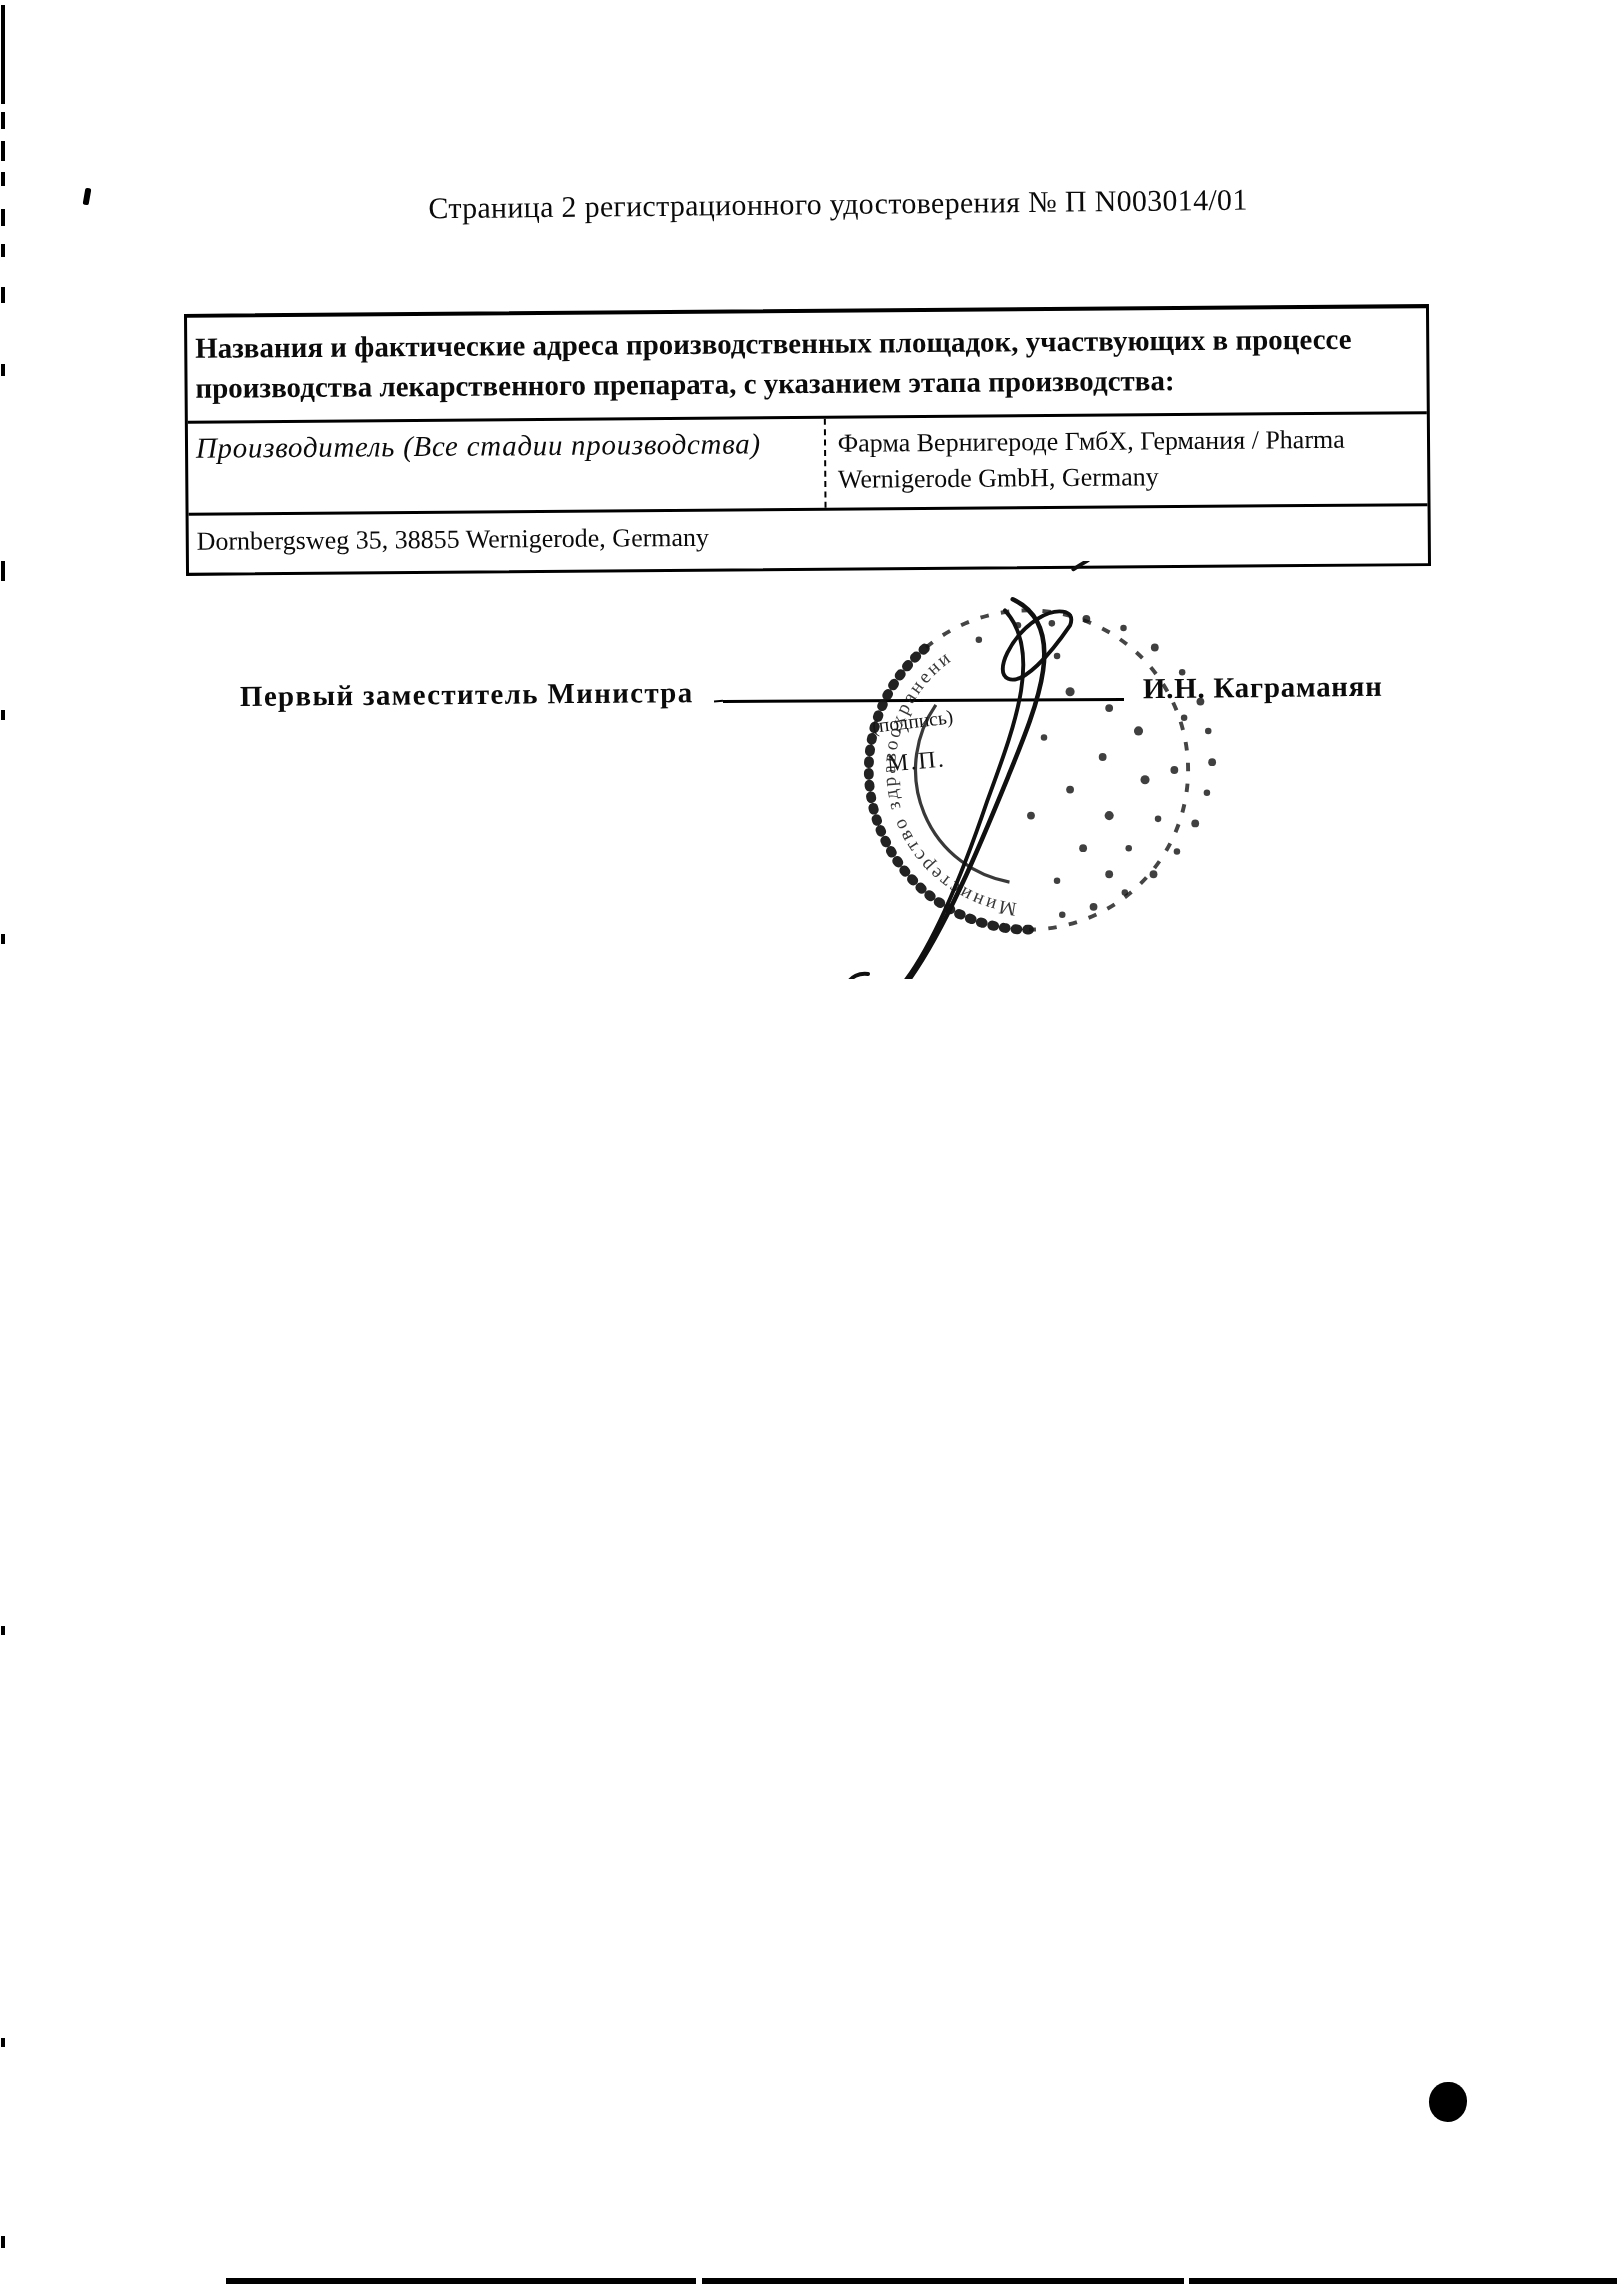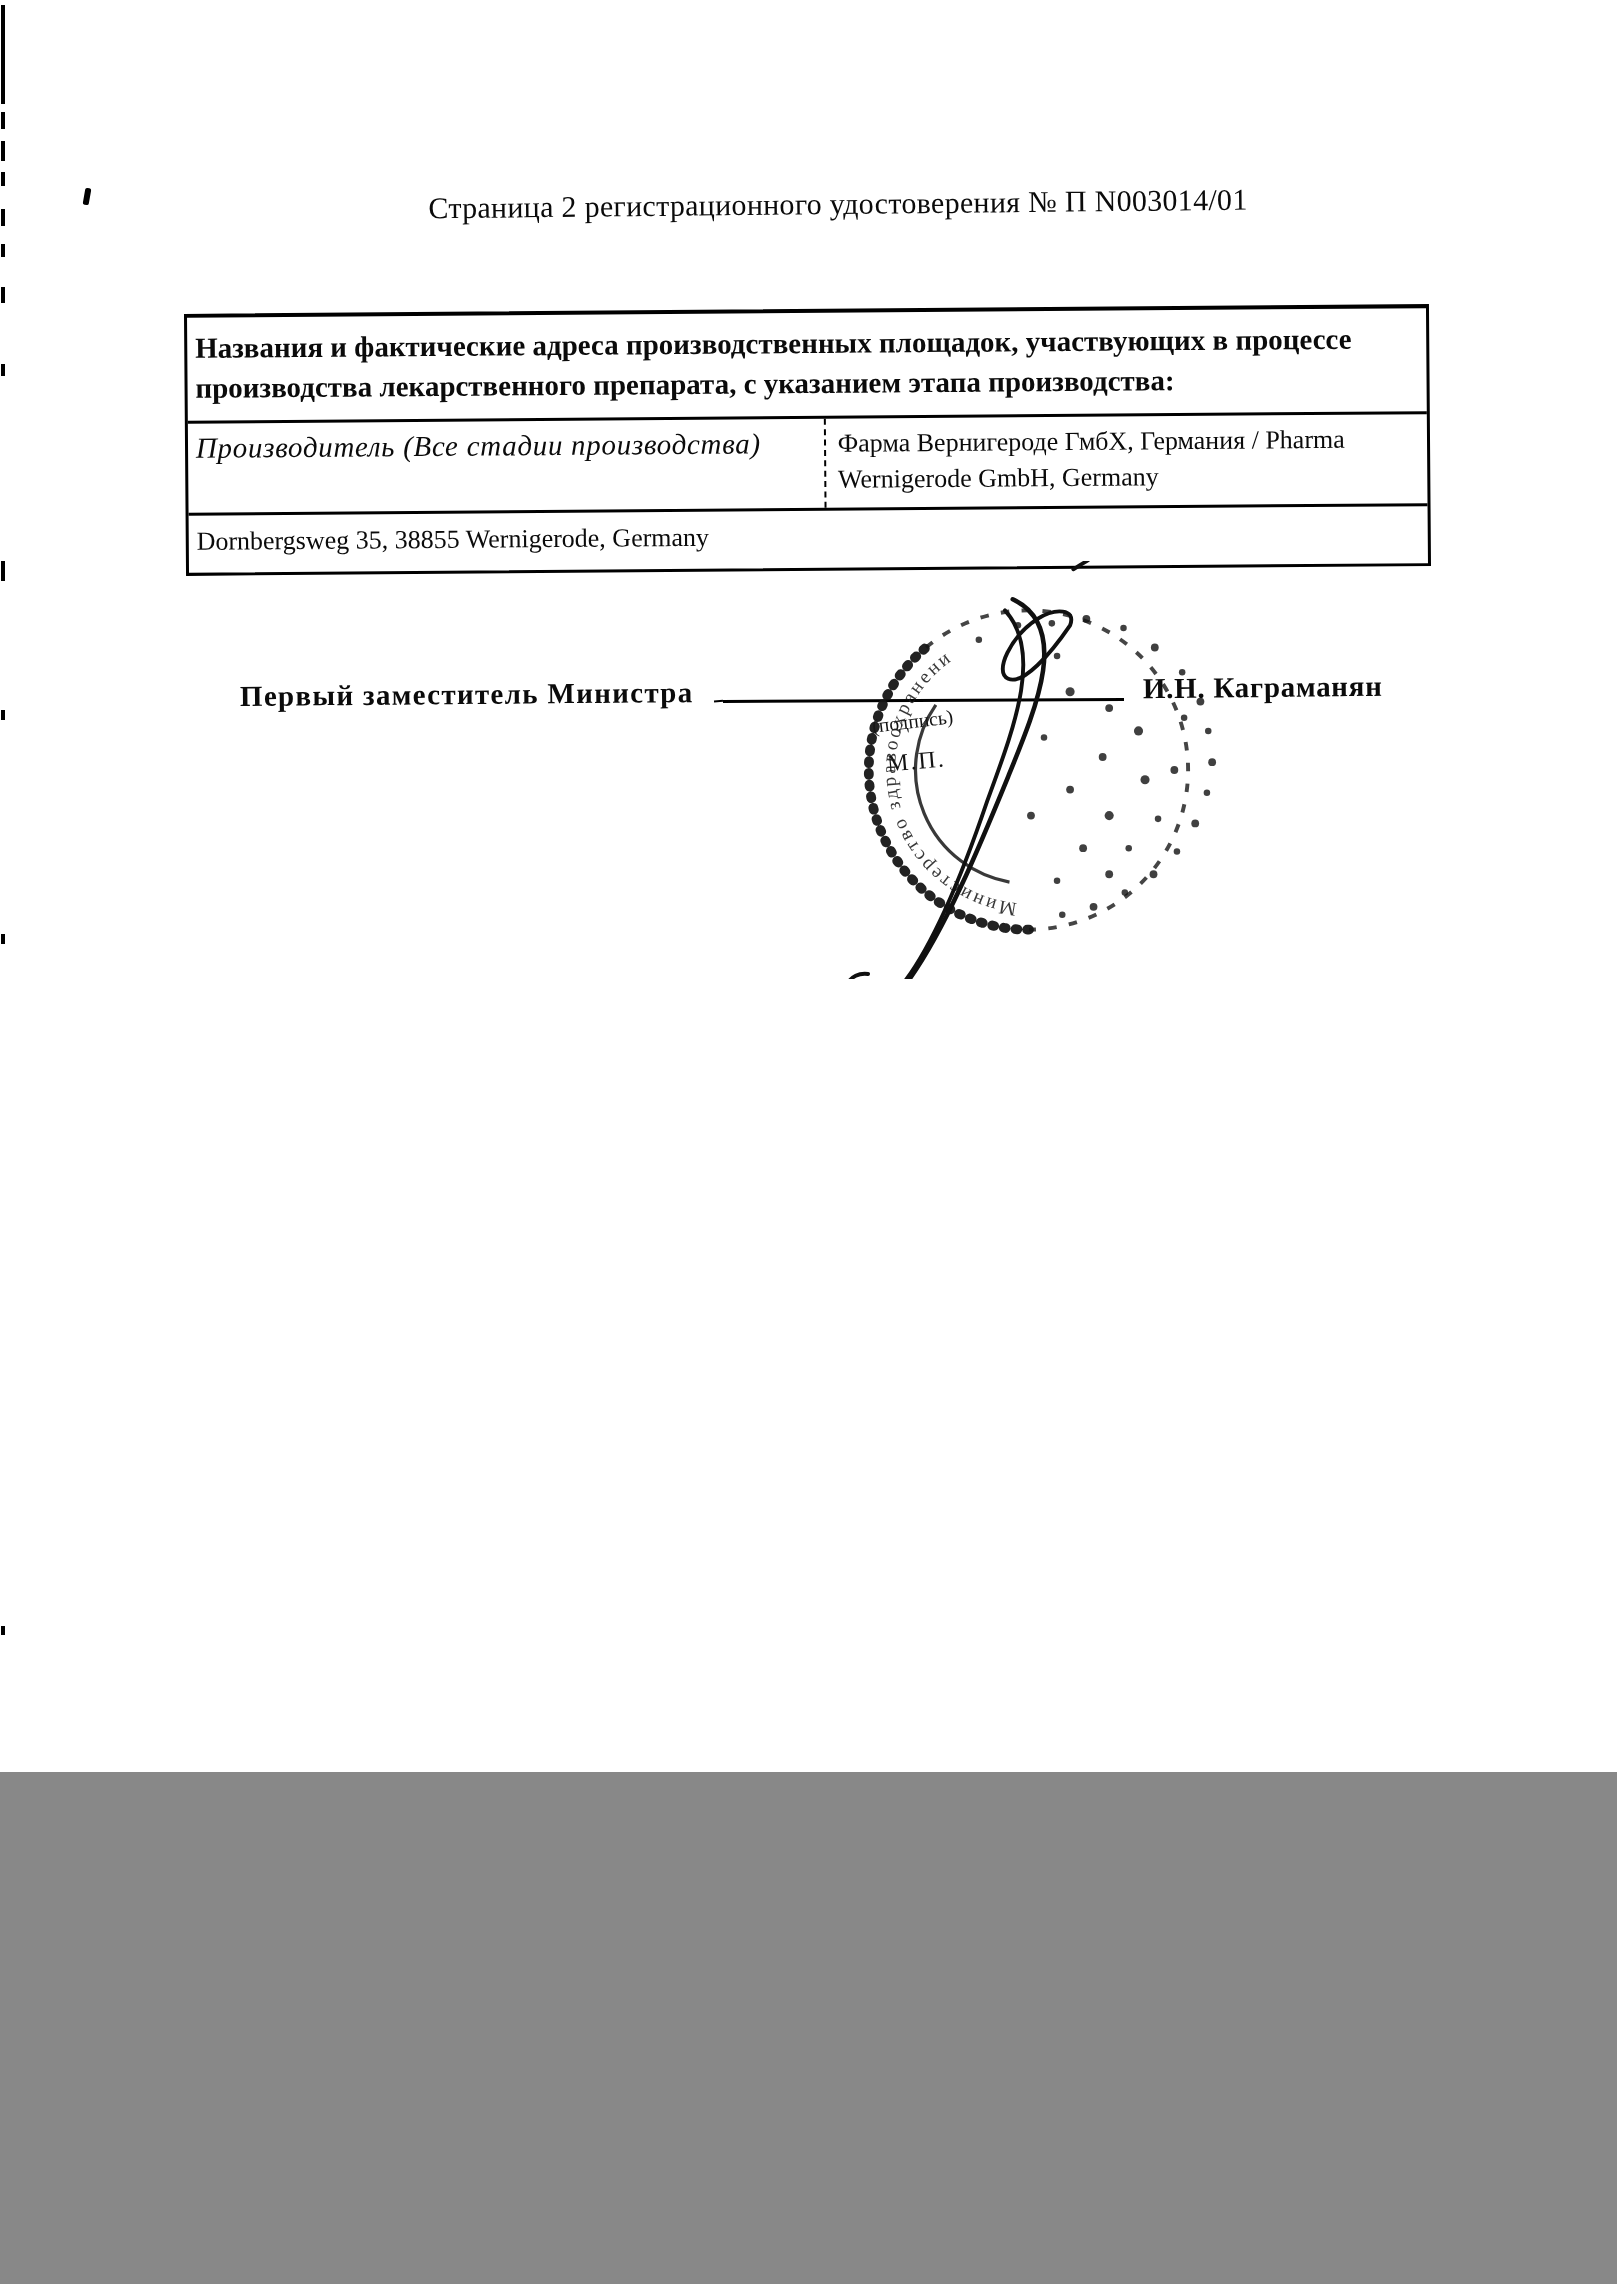--- a/index.html
+++ b/index.html
@@ -1,20 +1,20 @@
 <!DOCTYPE html>
 <html style="font-size:10.4px"><head>
 <meta charset="utf-8">
 <style>
   * { margin: 0; padding: 0; box-sizing: border-box; }
   html, body { background: #888; }
   .page {
     position: relative;
     width: 1618px;
-    height: 1772px;
+    height: 2284px;
     margin: 0 auto;
     background: #ffffff;
     overflow: hidden;
     font-family: "Liberation Serif", serif;
     color: #0b0b0b;
   }
   
   .edge-dash { position: absolute; left: 0.7px; width: 4.6px; background: #000; }
   .corner-mark {
     position: absolute; left: 84px; top: 188px; width: 5.9px; height: 17px;

